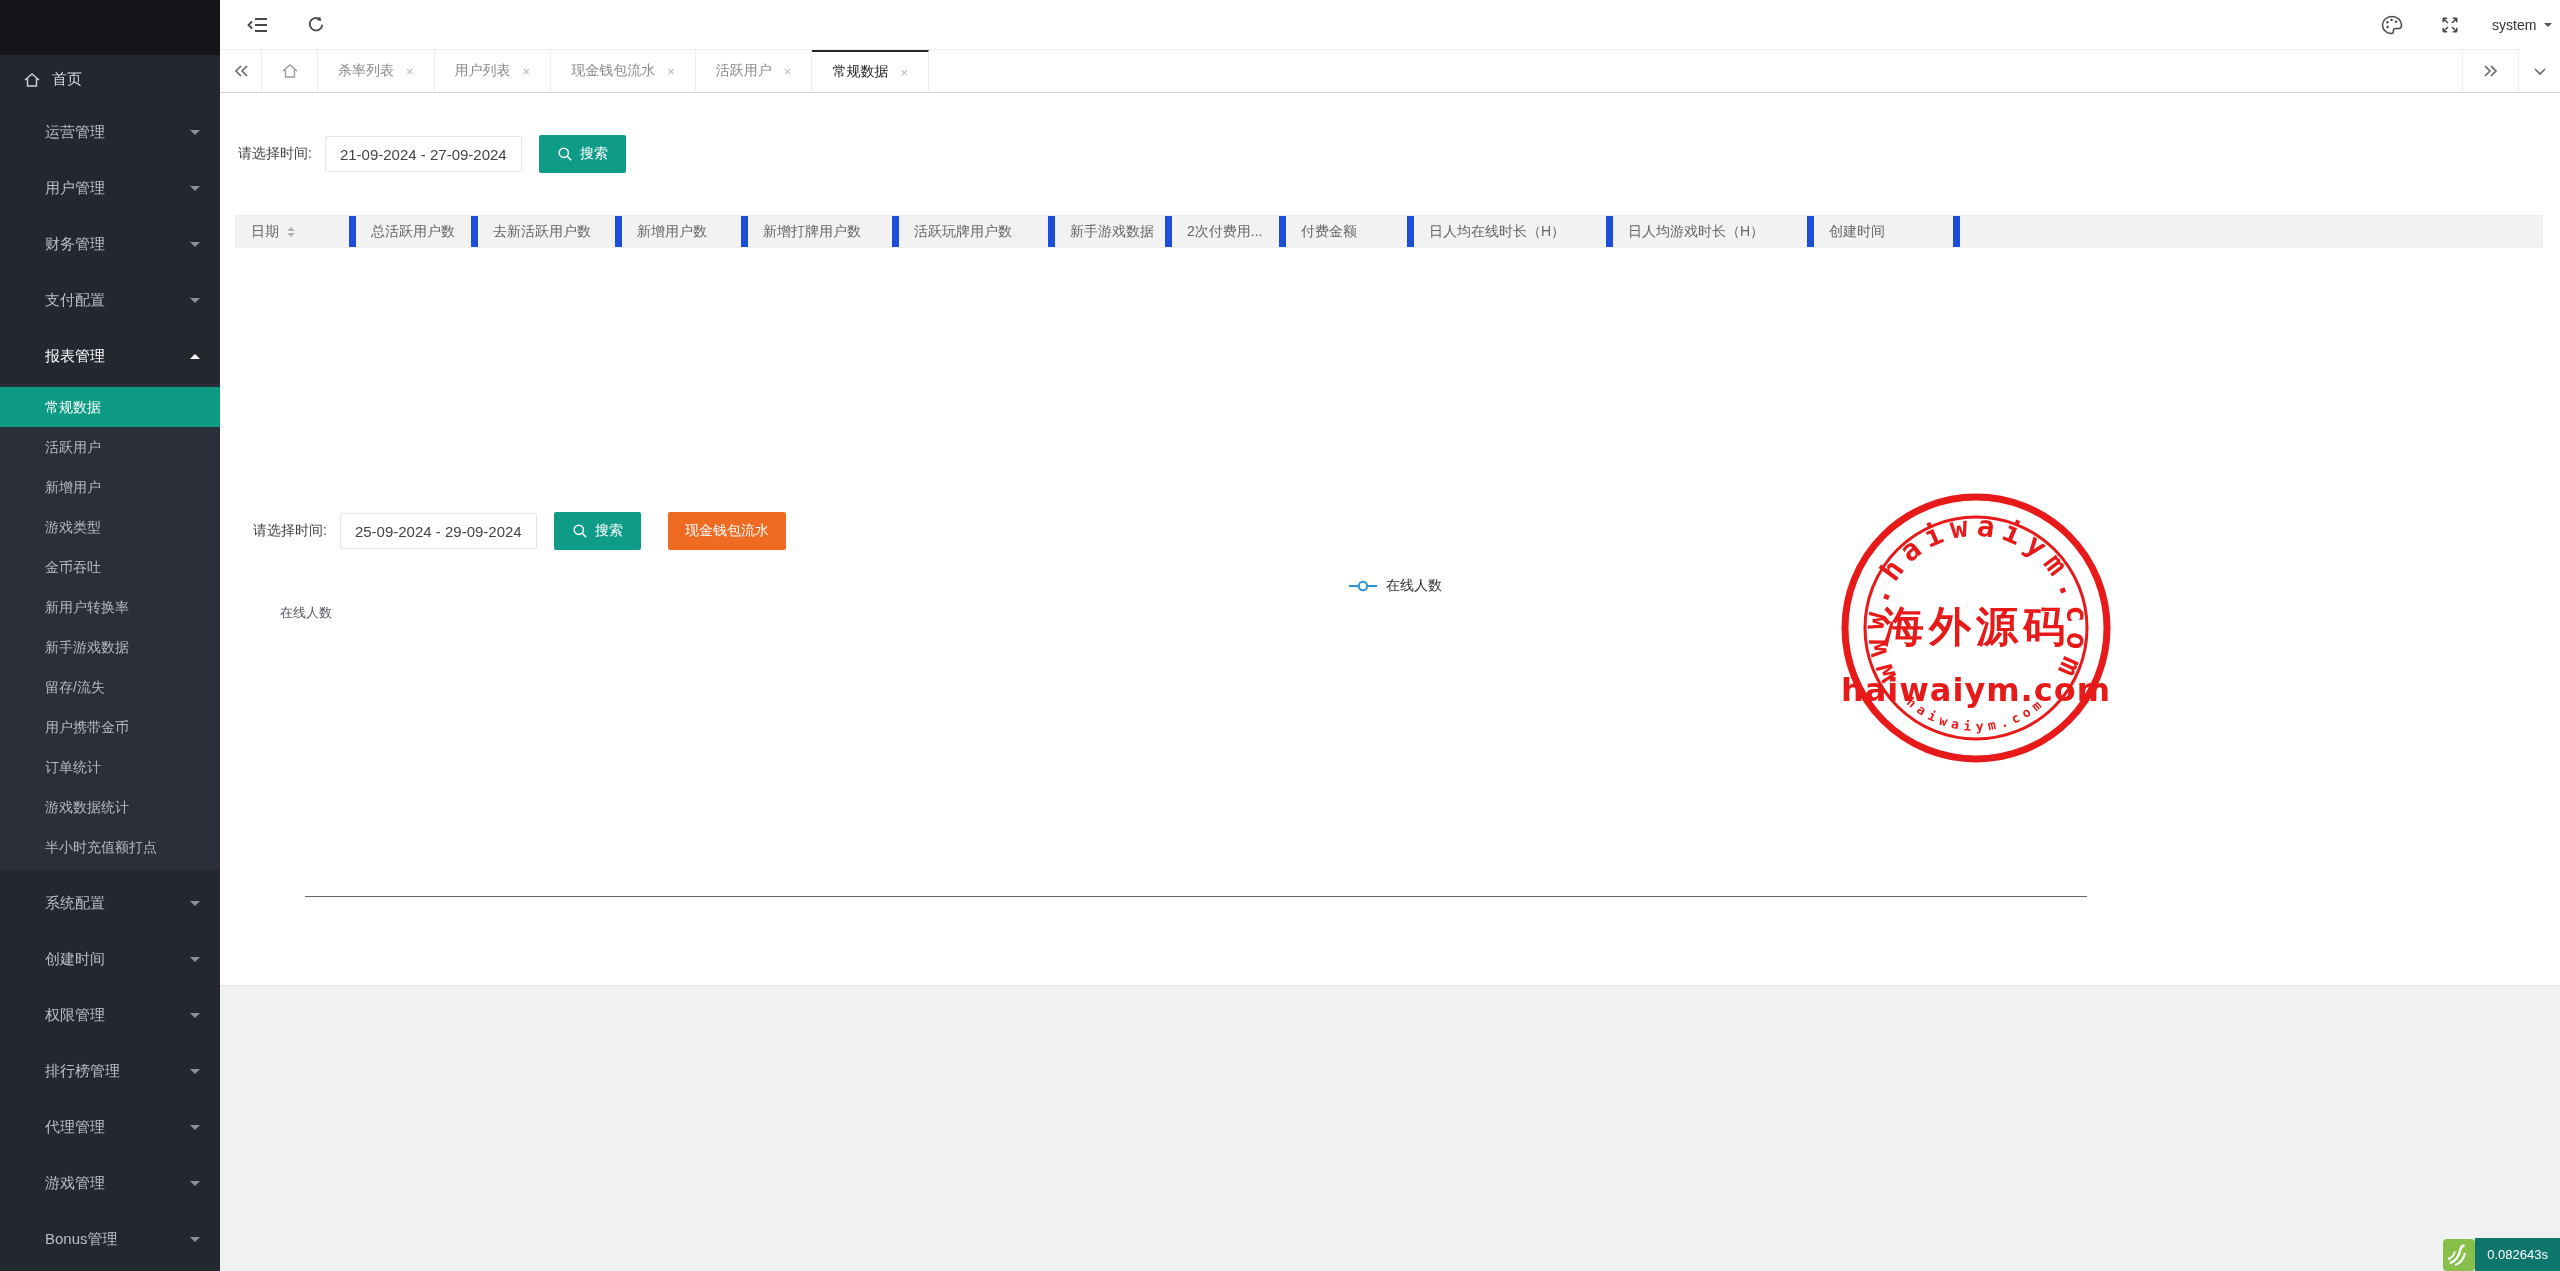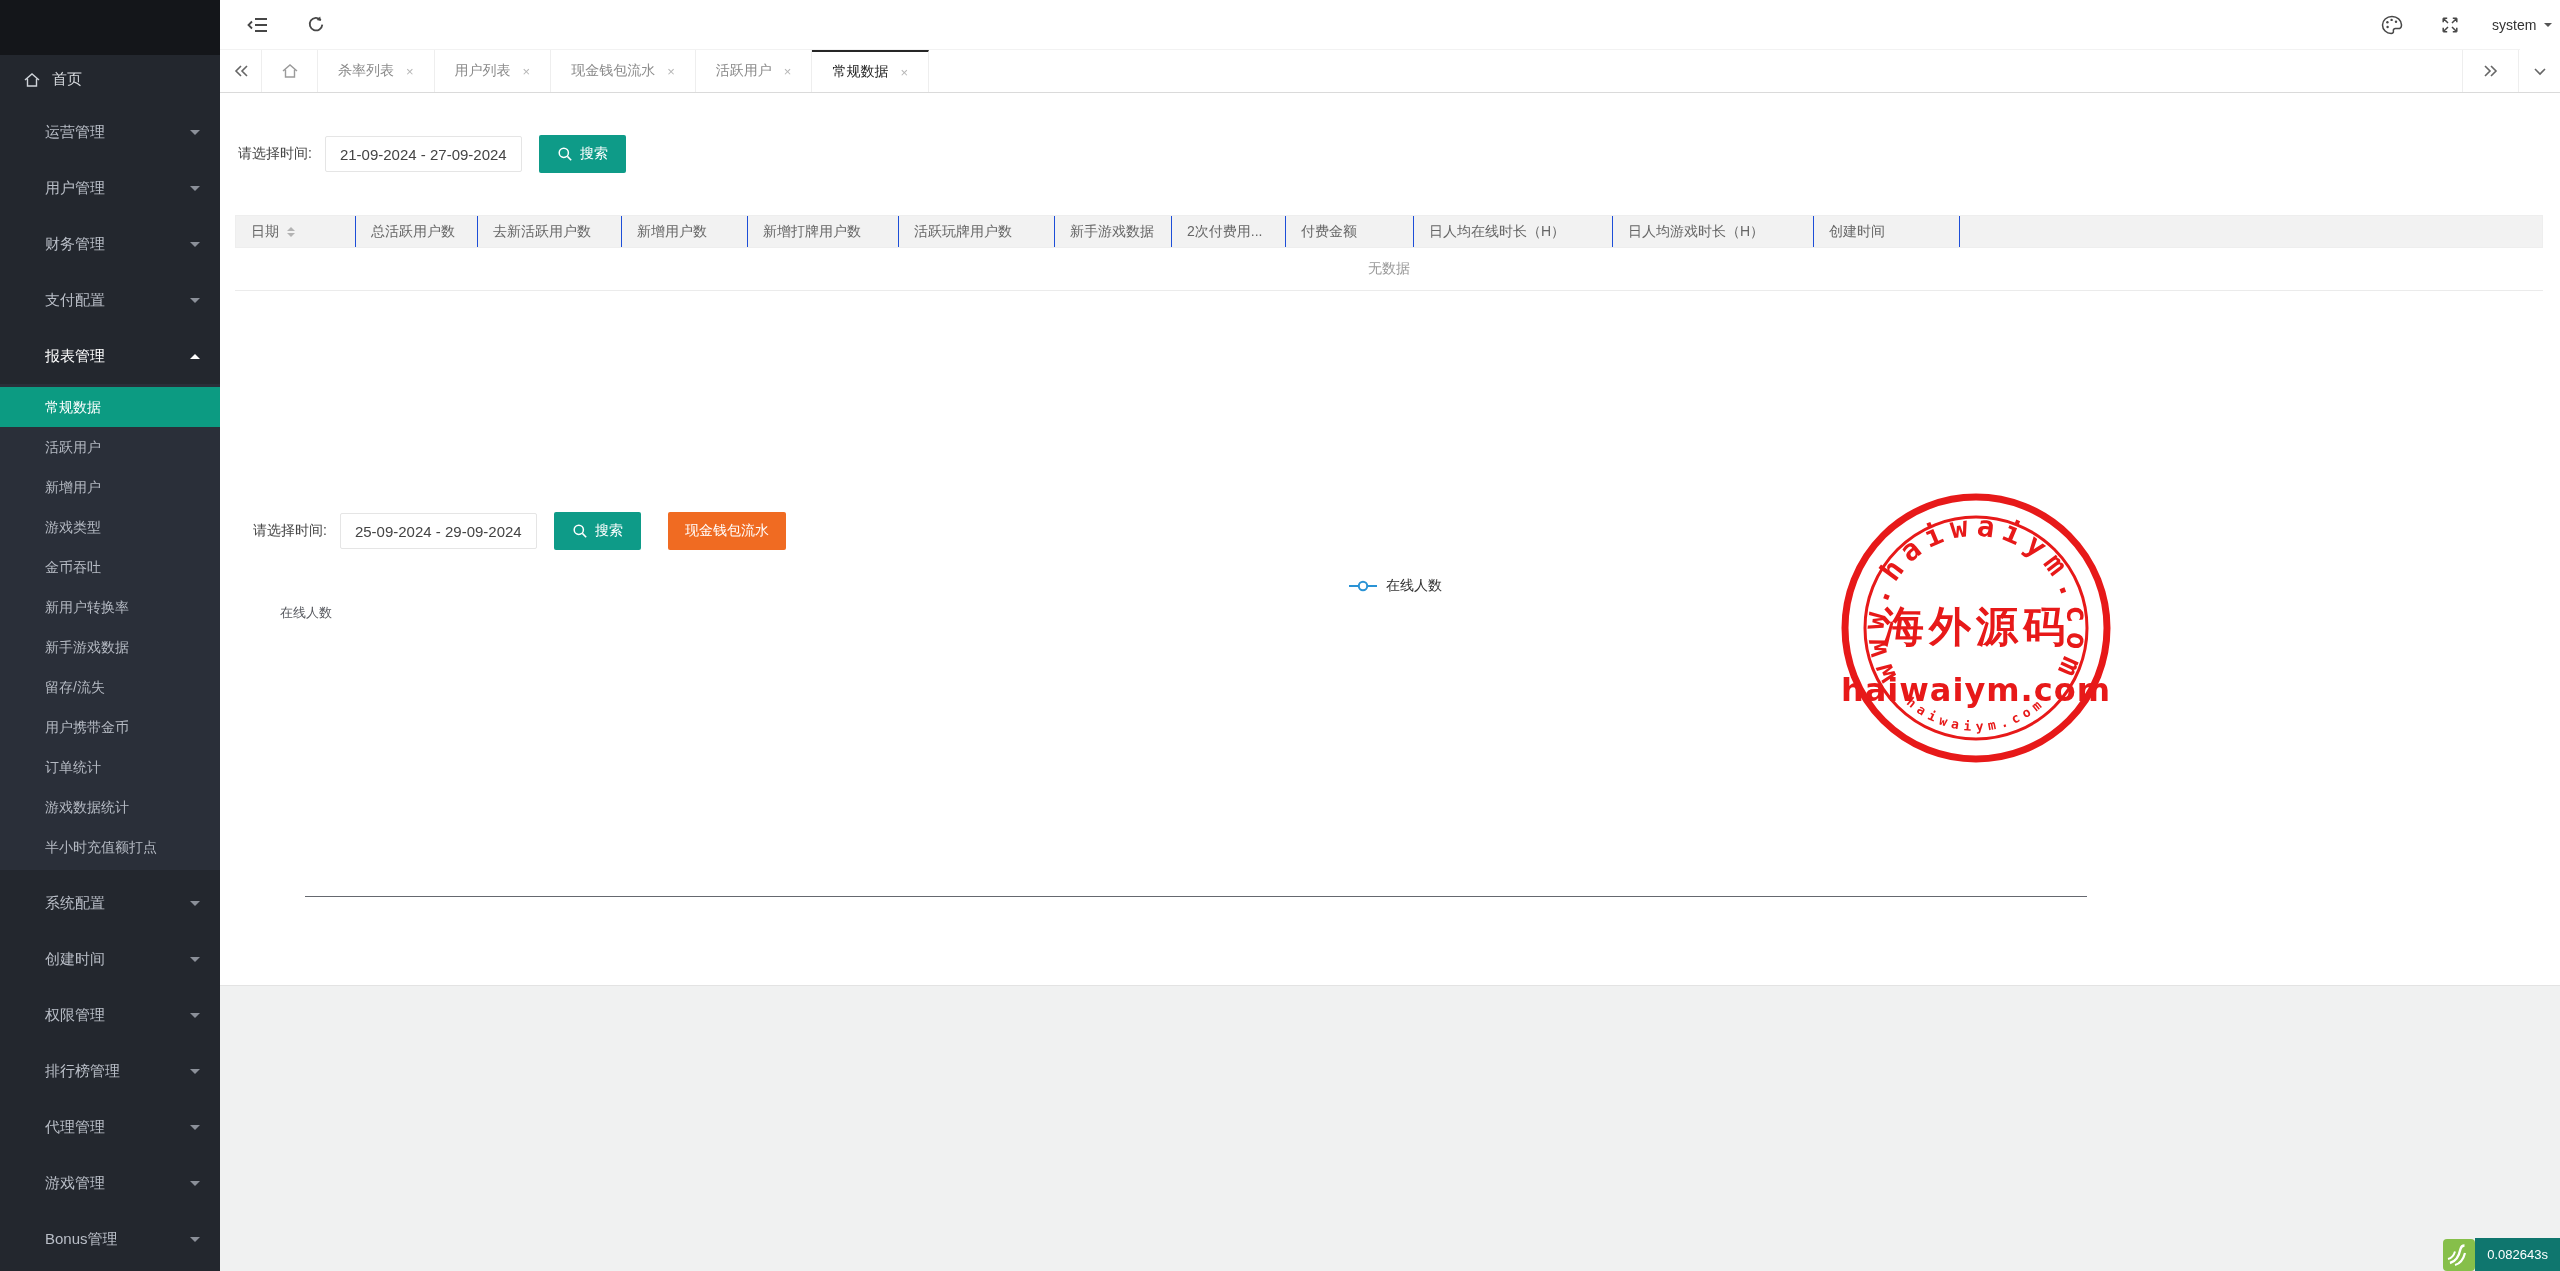--- a/index.html
+++ b/index.html
@@ -48,21 +48,21 @@
   .form-row2 { top:419px; left:33px; }
   .form-label { font-size:14px; color:#454545; margin-right:13px; }
   .date-input { width:197px; height:36px; border:1px solid #e5e5e5; border-radius:2px; padding:0 14px; font-size:15px; color:#444; font-family:"Liberation Sans","DejaVu Sans",sans-serif; background:#fff; outline:none; }
   .btn { display:inline-flex; align-items:center; justify-content:center; gap:7px; height:38px; border:none; border-radius:2px; color:#fff; font-size:14px; cursor:pointer; font-family:inherit; }
   .btn-search { background:#0e9b88; padding:0 18px; margin-left:17px; }
   .btn-stop { background:#f06b22; padding:0 17px; margin-left:27px; }
 
   
   .data-table { position:absolute; left:15px; top:122px; width:2308px; }
   .thead { display:flex; background:#f2f2f2; border:1px solid #eee; height:33px; }
-  .th { display:flex; align-items:center; padding-left:15px; font-size:14px; color:#666; border-right:1px solid #1d4ed8; white-space:nowrap; overflow:hidden; }
+  .th { display:flex; align-items:center; padding-left:15px; font-size:14px; color:#666; border-right:7px solid #1d4ed8; white-space:nowrap; overflow:hidden; }
   .th:last-child { border-right:none; }
   .sort-ico { display:inline-flex; flex-direction:column; gap:2px; margin-left:8px; }
   .sort-ico .up { width:0; height:0; border:4px solid transparent; border-bottom-color:#b3b3b3; }
   .sort-ico .dn { width:0; height:0; border:4px solid transparent; border-top-color:#b3b3b3; }
   .empty-row { height:43px; display:flex; align-items:center; justify-content:center; font-size:14px; color:#999; border-bottom:1px solid #ebebeb; }
 
   
   .chart-legend { position:absolute; left:1128px; top:484px; display:flex; align-items:center; gap:8px; font-size:14px; color:#333; cursor:pointer; }
   .axis-name { position:absolute; left:60px; top:511px; font-size:13px; color:#56585e; }
   .axis-line { position:absolute; left:85px; top:803px; width:1782px; height:1px; background:#65686f; }
@@ -301,23 +301,20 @@
         <div class="th" style="width:199px">
             <span>日人均在线时长（H）</span>
           </div>
         <div class="th" style="width:201px">
             <span>日人均游戏时长（H）</span>
           </div>
         <div class="th" style="width:146px">
             <span>创建时间</span>
           </div>
         <div class="th" style="flex:1"></div>
-      </div>
-      <div class="empty-row">
-        <span>无数据</span>
       </div>
     </div>
 
     <div class="form-row form-row2">
       <span class="form-label">请选择时间:</span>
       <input class="date-input" readonly="" value="25-09-2024 - 29-09-2024" style="">
       <button class="btn btn-search">
         <span>
           <svg width="16" height="16" viewBox="0 0 16 16">
               <circle cx="6.8" cy="6.8" r="4.6" fill="none" stroke="#fff" stroke-width="1.5"></circle>

